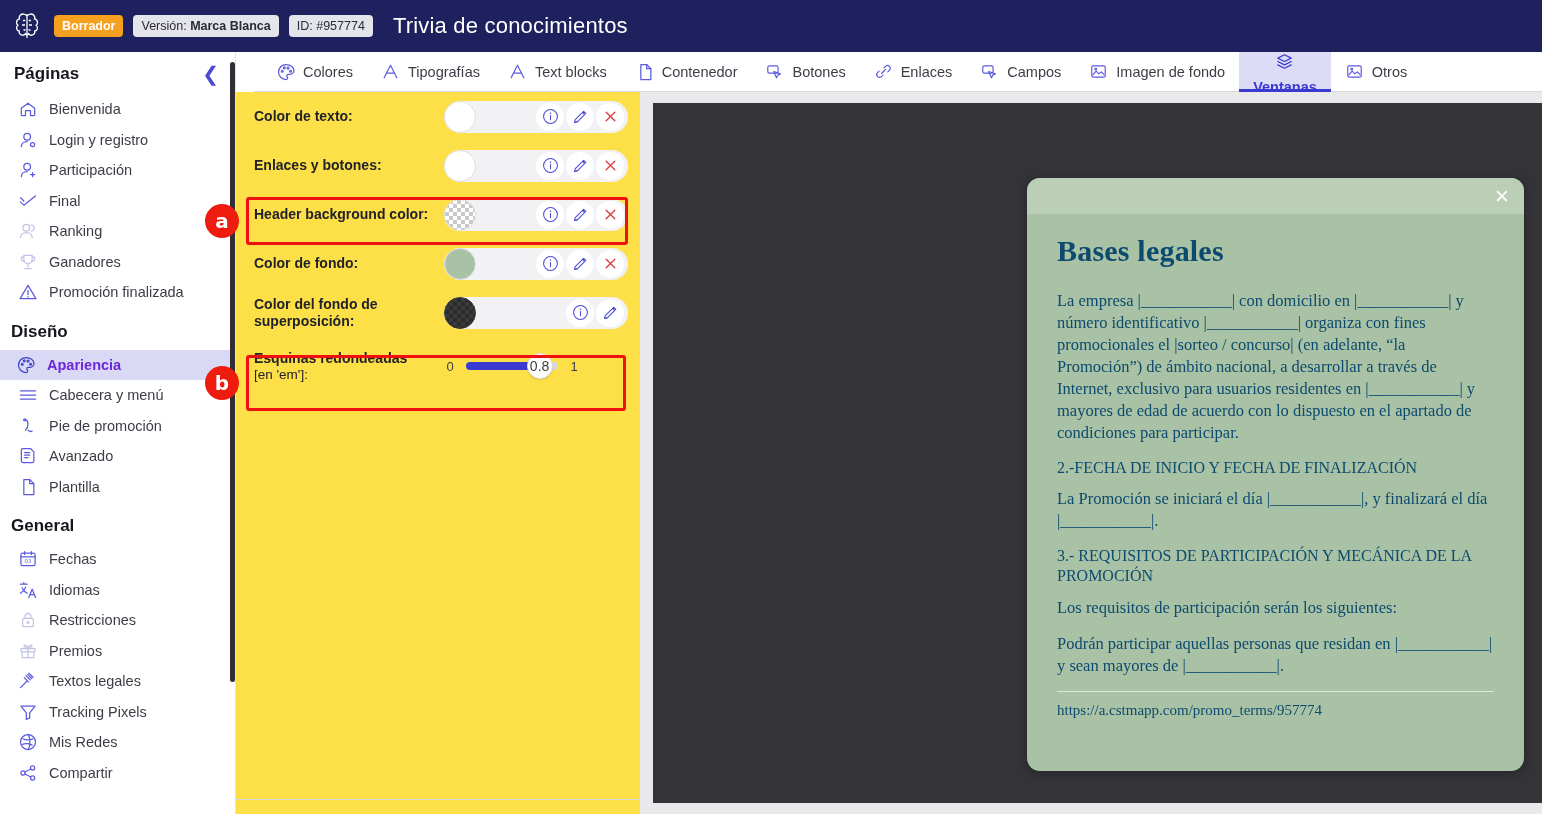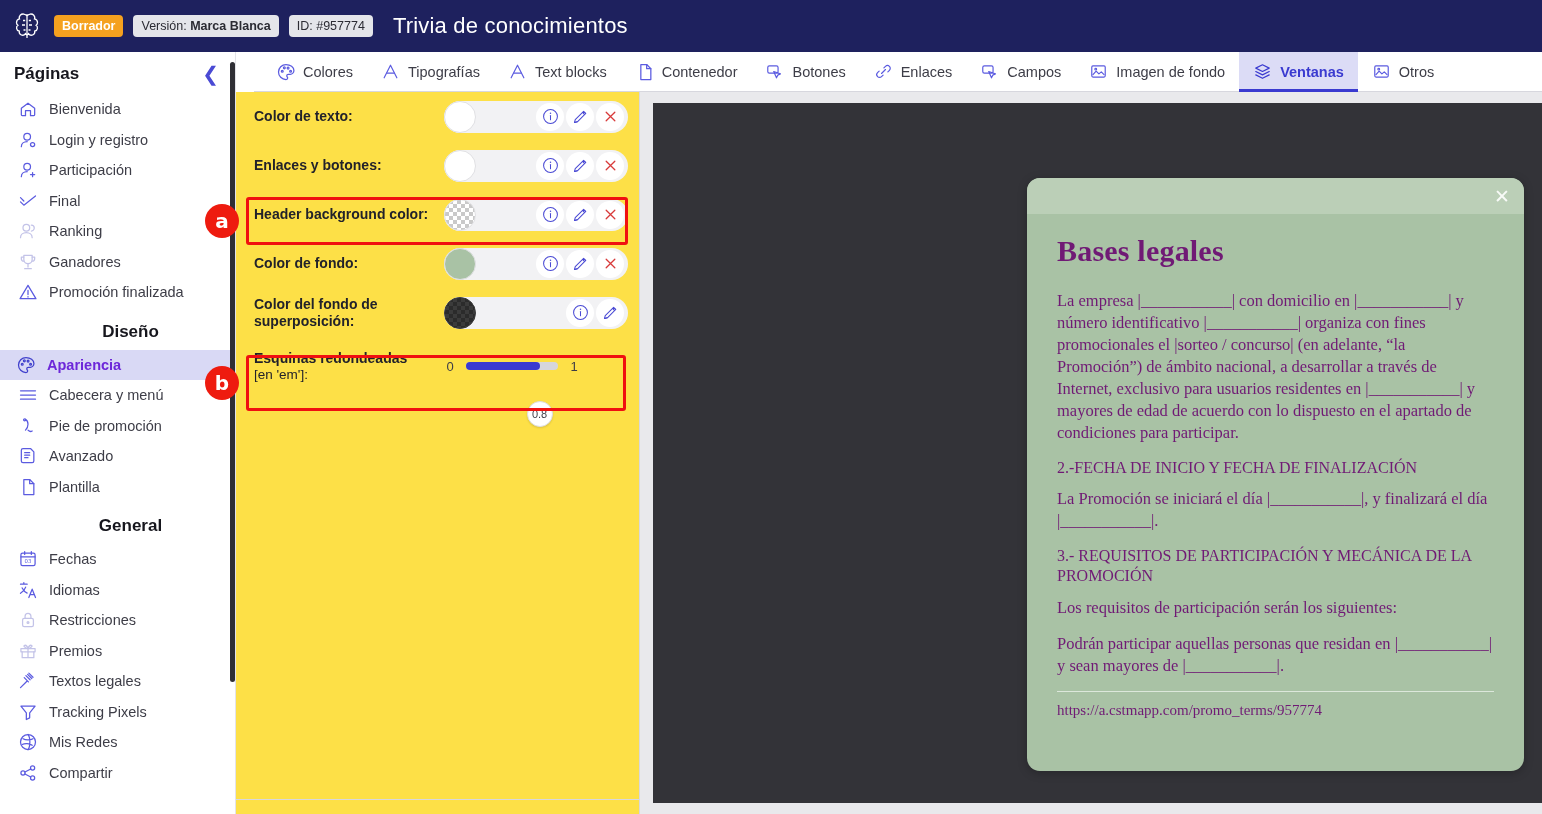--- a/index.html
+++ b/index.html
@@ -37,22 +37,21 @@
     overflow: hidden;
   }
   .sb-head {
     display: flex; align-items: center; justify-content: space-between;
     padding: 12px 16px 10px 14px;
   }
   .sb-head .t { font-size: 17px; font-weight: 700; color: #16161d; }
   .chev { color: #4a4ad4; font-size: 20px; line-height: 1; }
   .sec-title {
     font-size: 17px; font-weight: 700; color: #16161d;
-    padding: 14px 0 8px 26px;
-    text-align: center;
+    padding: 14px 0 8px 11px;
   }
   .sb-item {
     display: flex; align-items: center; gap: 11px;
     height: 30.5px; padding-left: 18px; font-size: 14.5px; color: #3d3d47;
     cursor: pointer;
   }
   .sb-item .ico { width: 20px; height: 20px; flex: 0 0 20px; color: #5b5be0; display:block; }
   .sb-item .ico svg { display:block; }
   .sb-item.dim .ico { color: #c3c3e8; }
   .sb-item.active {
@@ -71,21 +70,21 @@
     position: absolute; left: 236px; top: 52px; width: 1306px; height: 40px;
     background: #ffffff; border-bottom: 1px solid #d7d7de;
     display: flex; align-items: stretch; padding-left: 8px; margin-left: 18px;
   }
   .tab {
     display: flex; align-items: center; gap: 8px; padding: 0 14px;
     font-size: 14.5px; color: #3d3d47; cursor: pointer; position: relative;
   }
   .tab .ico { width: 19px; height: 19px; color: #5b5be0; display:block; }
   .tab .ico svg { display:block; }
-  .tab.active { background: #dcdcf6; color: #3a3ad0; font-weight: 600; }
+  .tab.active { background: #dcdcf6; color: #3a3ad0; font-weight: 600; flex-direction: column; }
   .tab.active .ico { color: #3a3ad0; }
   .tab.active::after {
     content: ""; position: absolute; left: 0; right: 0; bottom: -1px;
     height: 3px; background: #3a3ad0;
   }
 
   
   .settings {
     position: absolute; left: 236px; top: 92px; width: 404px; height: 722px;
     background: #fde047; border-right: 1px solid #d7d7de; overflow: hidden;
@@ -139,23 +138,22 @@
   .track .fill {
     position: absolute; left: 0; top: 0; height: 8px; width: 80%;
     background: #3a3ad0; border-radius: 4px;
   }
   .knob {
     position: absolute; left: 80%; top: 50%;
     transform: translate(-50%, -50%);
     width: 26px; height: 26px; border-radius: 50%;
     background: #ffffff; border: 1px solid #dddde2;
     display: flex; align-items: center; justify-content: center;
-    font-size: 11px; color: #3d3d47; cursor: pointer;
+    font-size: 14px; color: #3d3d47; cursor: pointer;
     box-shadow: 0 1px 2px rgba(0,0,0,.12);
-    margin-top: 48px;
   }
 
   .panel-divider {
     position: absolute; left: 0; bottom: 14px; width: 404px; height: 1px;
     background: #d7d7de;
   }
 
   
   .preview-gutter {
     position: absolute; left: 640px; top: 92px; width: 902px; height: 722px;
@@ -175,21 +173,21 @@
   .modal-head {
     height: 36px; background: #bbcfb7; display: flex;
     align-items: center; justify-content: flex-end; padding-right: 14px;
   }
   .modal-close {
     color: #ffffff; font-size: 19px; line-height: 1; cursor: pointer;
     opacity: .9;
   }
   .modal-body {
     padding: 20px 30px 0 30px;
-    font-family: "Liberation Serif", serif; color: #701a75;
+    font-family: "Liberation Serif", serif; color: #0c4a6e;
   }
   .modal-title {
     font-size: 30px; font-weight: 700; margin-bottom: 22px; letter-spacing: .2px;
   }
   .m-h { font-size: 16px; margin-bottom: 10px; line-height: 1.28; }
   .m-p { font-size: 16.5px; margin-bottom: 14px; line-height: 1.33; }
   .m-hr { border: 0; border-top: 1px solid rgba(255,255,255,.6); margin: 14px 0 10px; }
   .m-url { font-size: 15px; }
 
   

